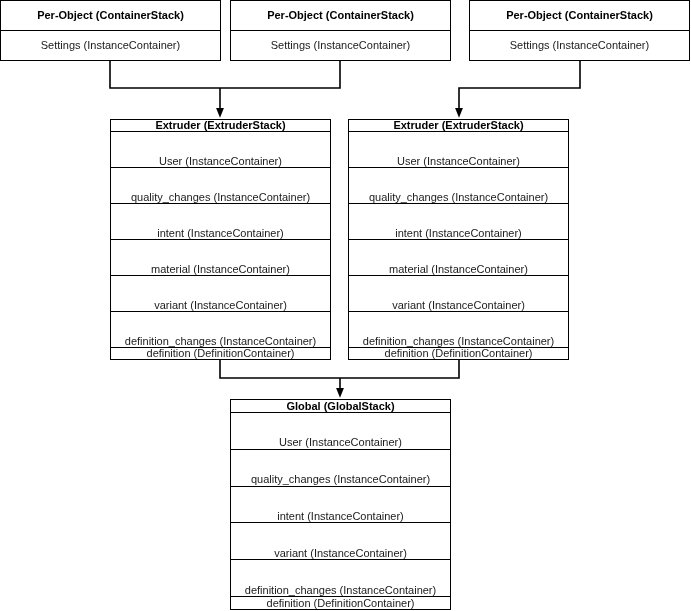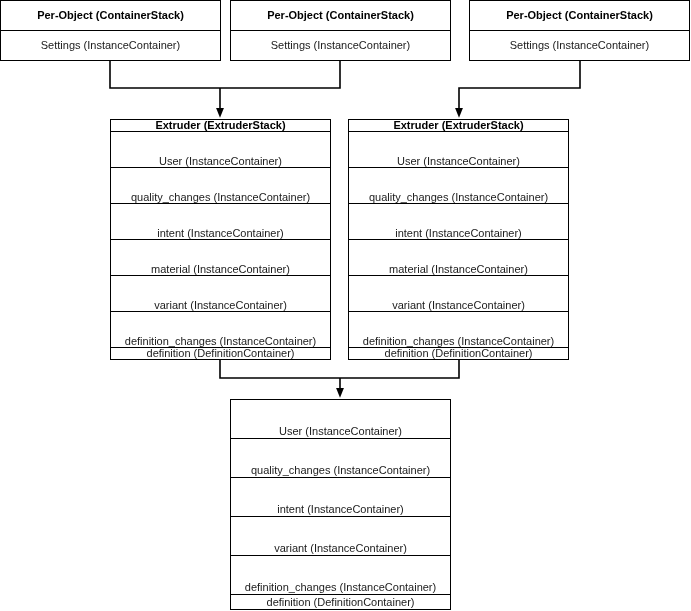--- a/index.html
+++ b/index.html
@@ -142,20 +142,21 @@
     <div class="row divided">User (InstanceContainer)</div>
     <div class="row divided">quality_changes (InstanceContainer)</div>
     <div class="row divided">intent (InstanceContainer)</div>
     <div class="row divided">material (InstanceContainer)</div>
     <div class="row divided">variant (InstanceContainer)</div>
     <div class="row divided">definition_changes (InstanceContainer)</div>
     <div class="row">definition (DefinitionContainer)</div>
   </div>
 
   <div class="node" id="node-global">
+    <div class="row header">Global (GlobalStack)</div>
     <div class="row divided">User (InstanceContainer)</div>
     <div class="row divided">quality_changes (InstanceContainer)</div>
     <div class="row divided">intent (InstanceContainer)</div>
     <div class="row divided">variant (InstanceContainer)</div>
     <div class="row divided">definition_changes (InstanceContainer)</div>
     <div class="row">definition (DefinitionContainer)</div>
   </div>
 
 </div>
 

